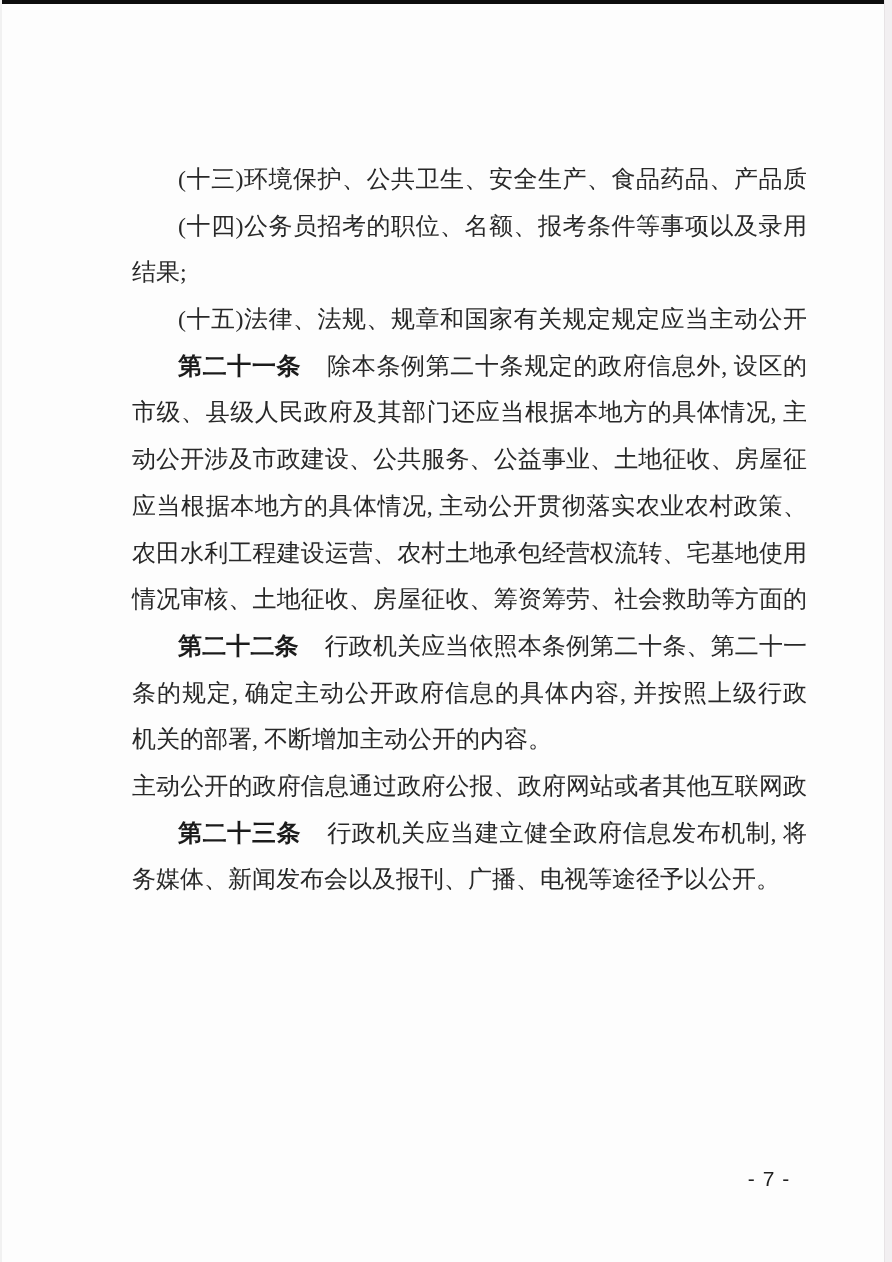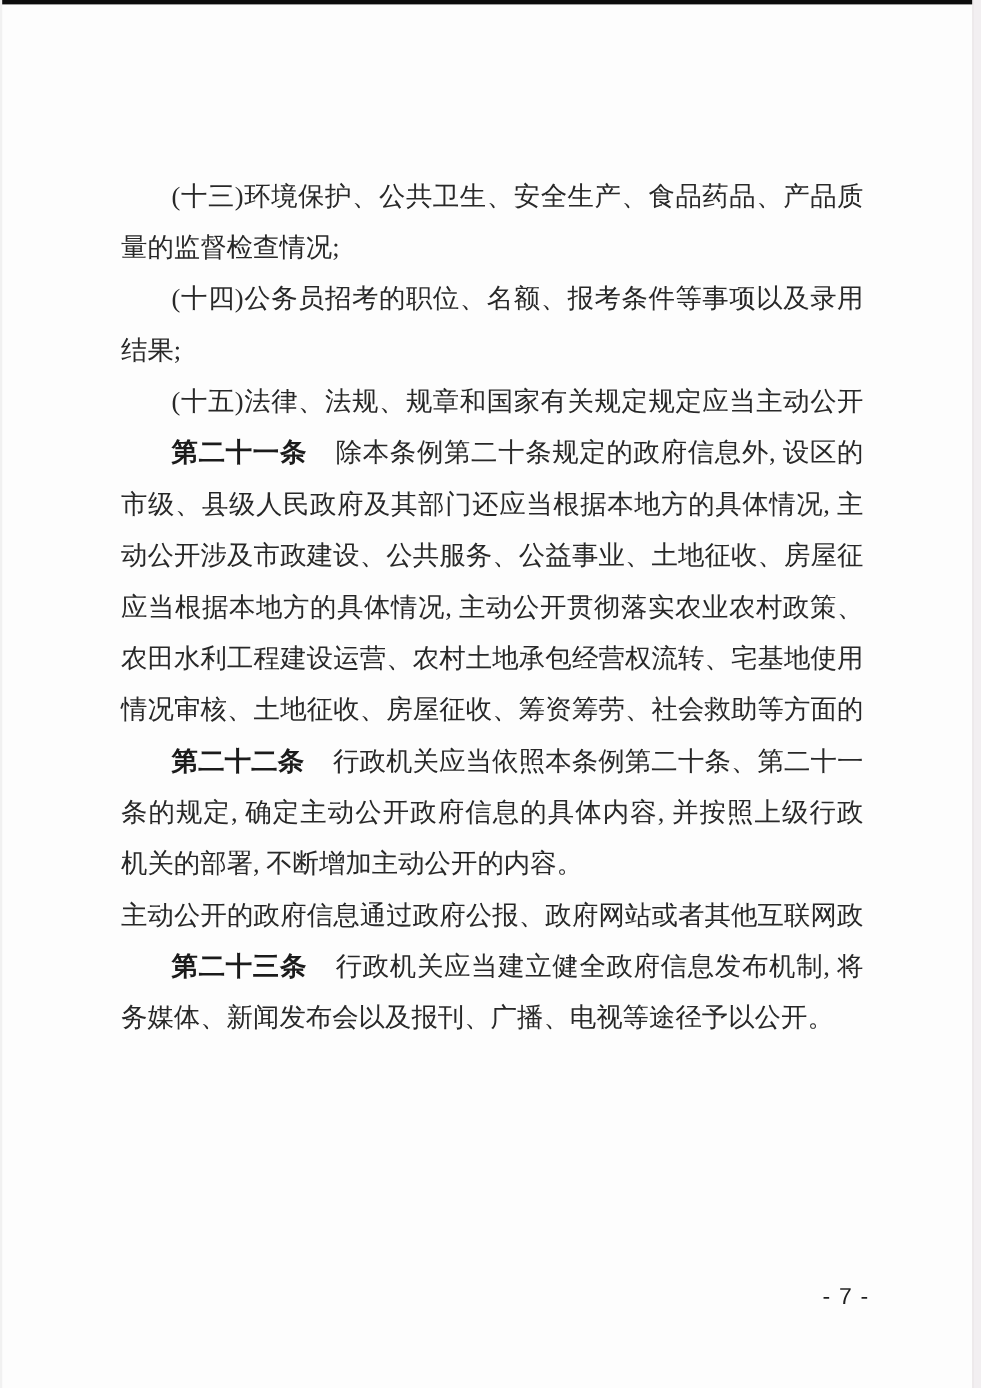--- a/index.html
+++ b/index.html
@@ -16,21 +16,21 @@
     position:absolute;top:0;left:0;right:0;height:4px;background:#0d0d0d;
   }
   .edge-right{
     position:absolute;top:0;right:0;bottom:0;width:7px;
     background:#f2eff1;border-left:1px solid #e7e3e5;
   }
   .edge-left{
     position:absolute;top:0;left:0;bottom:0;width:2px;background:#f1f1f1;
   }
   .body-text{
-    position:absolute;left:110px;top:156px;width:675px;
+    position:absolute;left:132px;top:156px;width:675px;
     font-size:24px;line-height:46.7px;color:#282828;
     letter-spacing:0;
   }
   .line{
     white-space:nowrap;
     text-align:justify;
     height:46.7px;
   }
   .line.fill{ text-align-last:justify; }
   .line.indent{ padding-left:46px; width:629px; }
@@ -46,21 +46,20 @@
 </style>
 </head>
 <body>
 
 <div class="page">
   <div class="edge-top"></div>
   <div class="edge-left"></div>
 
   <div class="body-text">
     <div class="line fill indent">(十三)环境保护、公共卫生、安全生产、食品药品、产品质</div>
-    <div class="line">量的监督检查情况;</div>
     <div class="line fill indent">(十四)公务员招考的职位、名额、报考条件等事项以及录用</div>
     <div class="line">结果;</div>
     <div class="line fill indent">(十五)法律、法规、规章和国家有关规定规定应当主动公开</div>
 
     <div class="line fill indent">
       <span class="head">第二十一条</span><span>除本条例第二十条规定的政府信息外, 设区的</span>
     </div>
     <div class="line fill">市级、县级人民政府及其部门还应当根据本地方的具体情况, 主</div>
     <div class="line fill">动公开涉及市政建设、公共服务、公益事业、土地征收、房屋征</div>
     <div class="line fill">应当根据本地方的具体情况, 主动公开贯彻落实农业农村政策、</div>

